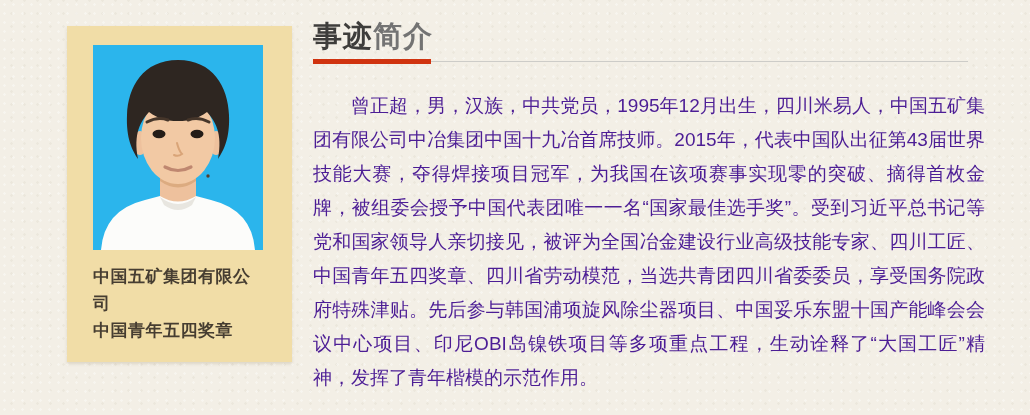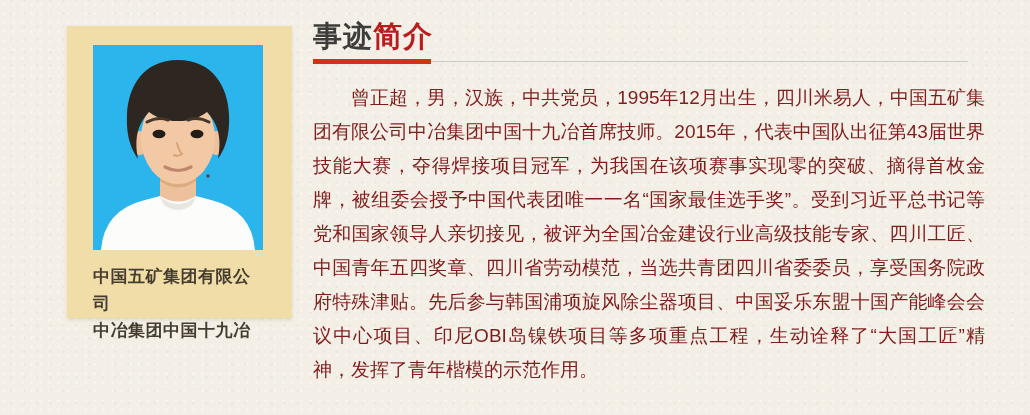--- a/index.html
+++ b/index.html
@@ -12,21 +12,21 @@
       radial-gradient(rgba(255,255,255,0.35) 1px, transparent 1.5px),
       radial-gradient(rgba(205,195,175,0.18) 1px, transparent 1.5px);
     background-size: 9px 9px, 13px 13px;
     background-position: 0 0, 5px 7px;
   }
 
   
   .profile-card {
     position: absolute;
     left: 67px; top: 26px;
-    width: 225px; height: 292px;
+    width: 225px; height: 336px;
     background: #f1dda7;
     box-shadow: 0 2px 3px rgba(120,100,60,0.18);
   }
   .photo-frame {
     position: absolute;
     left: 26px; top: 19px;
     width: 170px; height: 205px;
     overflow: hidden;
   }
   .photo-frame svg { display: block; width: 100%; height: 100%; }
@@ -48,45 +48,45 @@
     width: 672px;
   }
   .section-title {
     font-size: 29px;
     line-height: 31px;
     font-weight: bold;
     letter-spacing: 1px;
     color: #3e3d3b;
     white-space: nowrap;
   }
-  .section-title .gold { color: #b91c1c; margin-top: 36px; }
+  .section-title .gold { color: #737373; margin-top: 36px; }
   .divider {
     position: relative;
     margin-top: 7px;
     height: 5px;
     width: 672px;
   }
   .divider .gray-rule {
     position: absolute;
     left: 0; top: 2px;
     width: 655px; height: 1px;
     background: #cdccc8;
   }
   .divider .red-rule {
     position: absolute;
     left: 0; top: 0;
     width: 118px; height: 5px;
     background: #d0330f;
   }
   .bio-paragraph {
-    margin-top: 17px;
+    margin-top: 25px;
     width: 672px;
     font-size: 19px;
     line-height: 34px;
-    color: #7f1d1d;
+    color: #4c1d95;
     text-align: justify;
     text-indent: 2em;
   }
 </style>
 </head>
 <body>
 
 <aside class="profile-card">
   <div class="photo-frame">
 
@@ -114,21 +114,21 @@
 
       <path d="M84 98 q2 8 5 11 q-4 3 -8 1" stroke="#d9a478" stroke-width="2" fill="none" stroke-linecap="round"></path>
 
       <path d="M72 122 q13 7 26 0" stroke="#bf8770" stroke-width="3.2" fill="none" stroke-linecap="round"></path>
 
       <circle cx="115" cy="131" r="1.7" fill="#55402f"></circle>
     </svg>
   </div>
   <div class="profile-caption">
     <div>中国五矿集团有限公司</div>
-    <div>中冶集团中国十九冶</div>
+    <div>中国青年五四奖章</div>
   </div>
 </aside>
 
 <main class="content">
   <h2 class="section-title">
     <span>事迹</span><span class="gold">简介</span>
   </h2>
   <div class="divider">
     <span class="gray-rule"></span>
     <span class="red-rule"></span>

